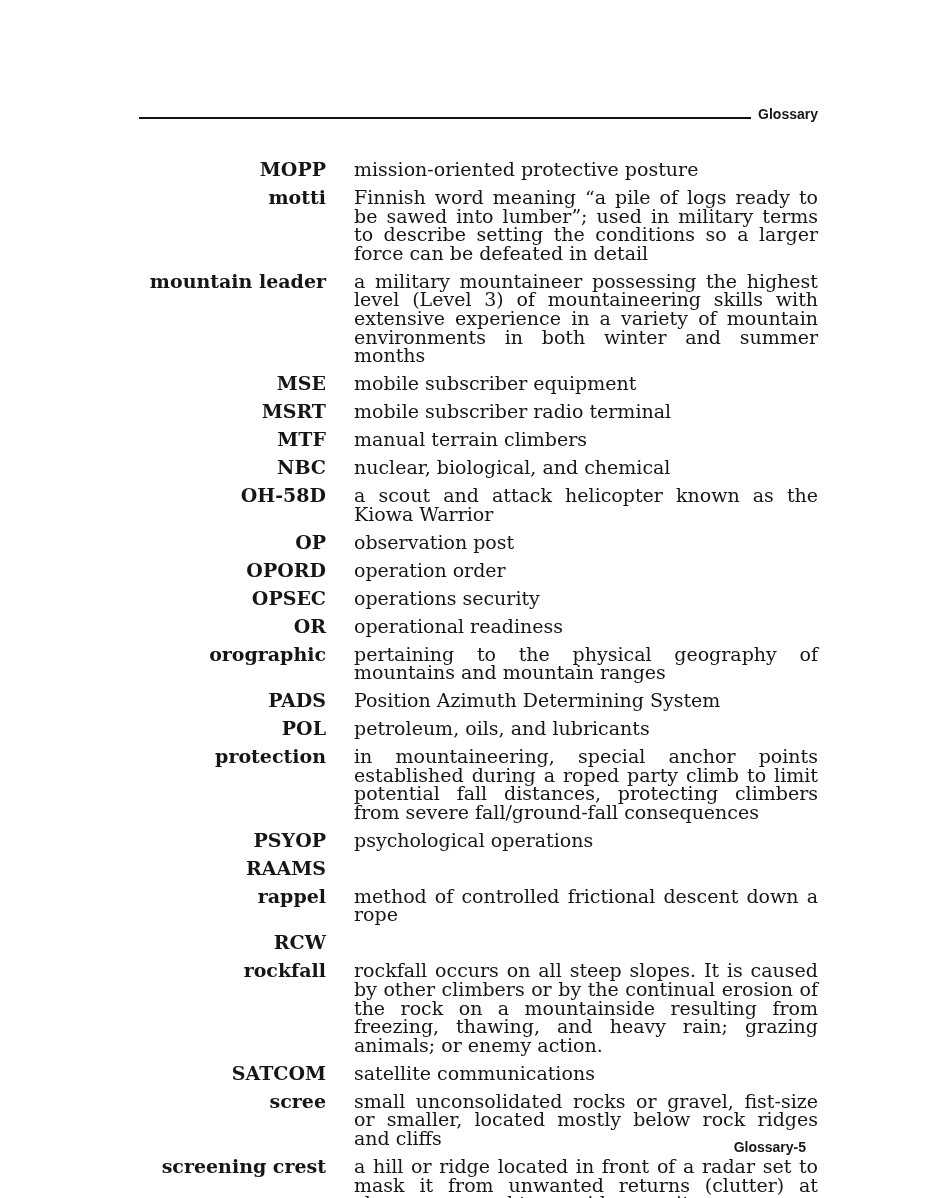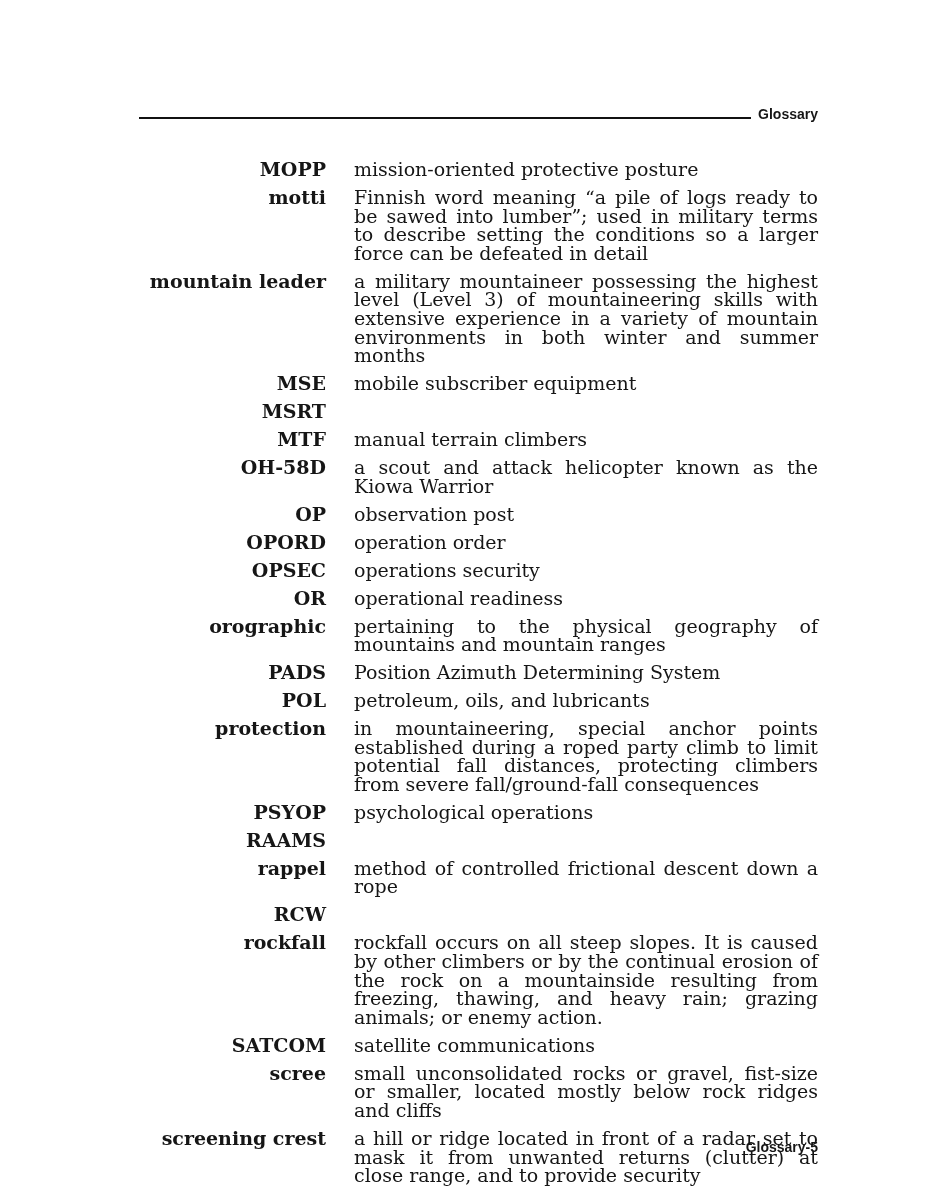--- a/index.html
+++ b/index.html
@@ -55,21 +55,21 @@
   }
   .term {
     font-weight: bold;
     text-align: right;
   }
   .def {
     text-align: justify;
   }
   .footer {
     position: absolute;
-    right: 108px;
+    right: 120px;
     top: 1139px;
     font-family: "Liberation Sans", sans-serif;
     font-weight: bold;
     font-size: 14px;
   }
 </style>
 </head>
 <body>
 
 <div class="page">
@@ -91,24 +91,29 @@
       <div class="entry">
         <div class="term">mountain leader</div>
         <div class="def">a military mountaineer possessing the highest level (Level 3) of mountaineering skills with extensive experience in a variety of mountain environments in both winter and summer months</div>
       </div>
       <div class="entry">
         <div class="term">MSE</div>
         <div class="def">mobile subscriber equipment</div>
       </div>
       <div class="entry">
         <div class="term">MSRT</div>
+        <div class="def">mobile subscriber radio terminal</div>
       </div>
       <div class="entry">
         <div class="term">MTF</div>
         <div class="def">manual terrain climbers</div>
+      </div>
+      <div class="entry">
+        <div class="term">NBC</div>
+        <div class="def">nuclear, biological, and chemical</div>
       </div>
       <div class="entry">
         <div class="term">OH-58D</div>
         <div class="def">a scout and attack helicopter known as the Kiowa Warrior</div>
       </div>
       <div class="entry">
         <div class="term">OP</div>
         <div class="def">observation post</div>
       </div>
       <div class="entry">

